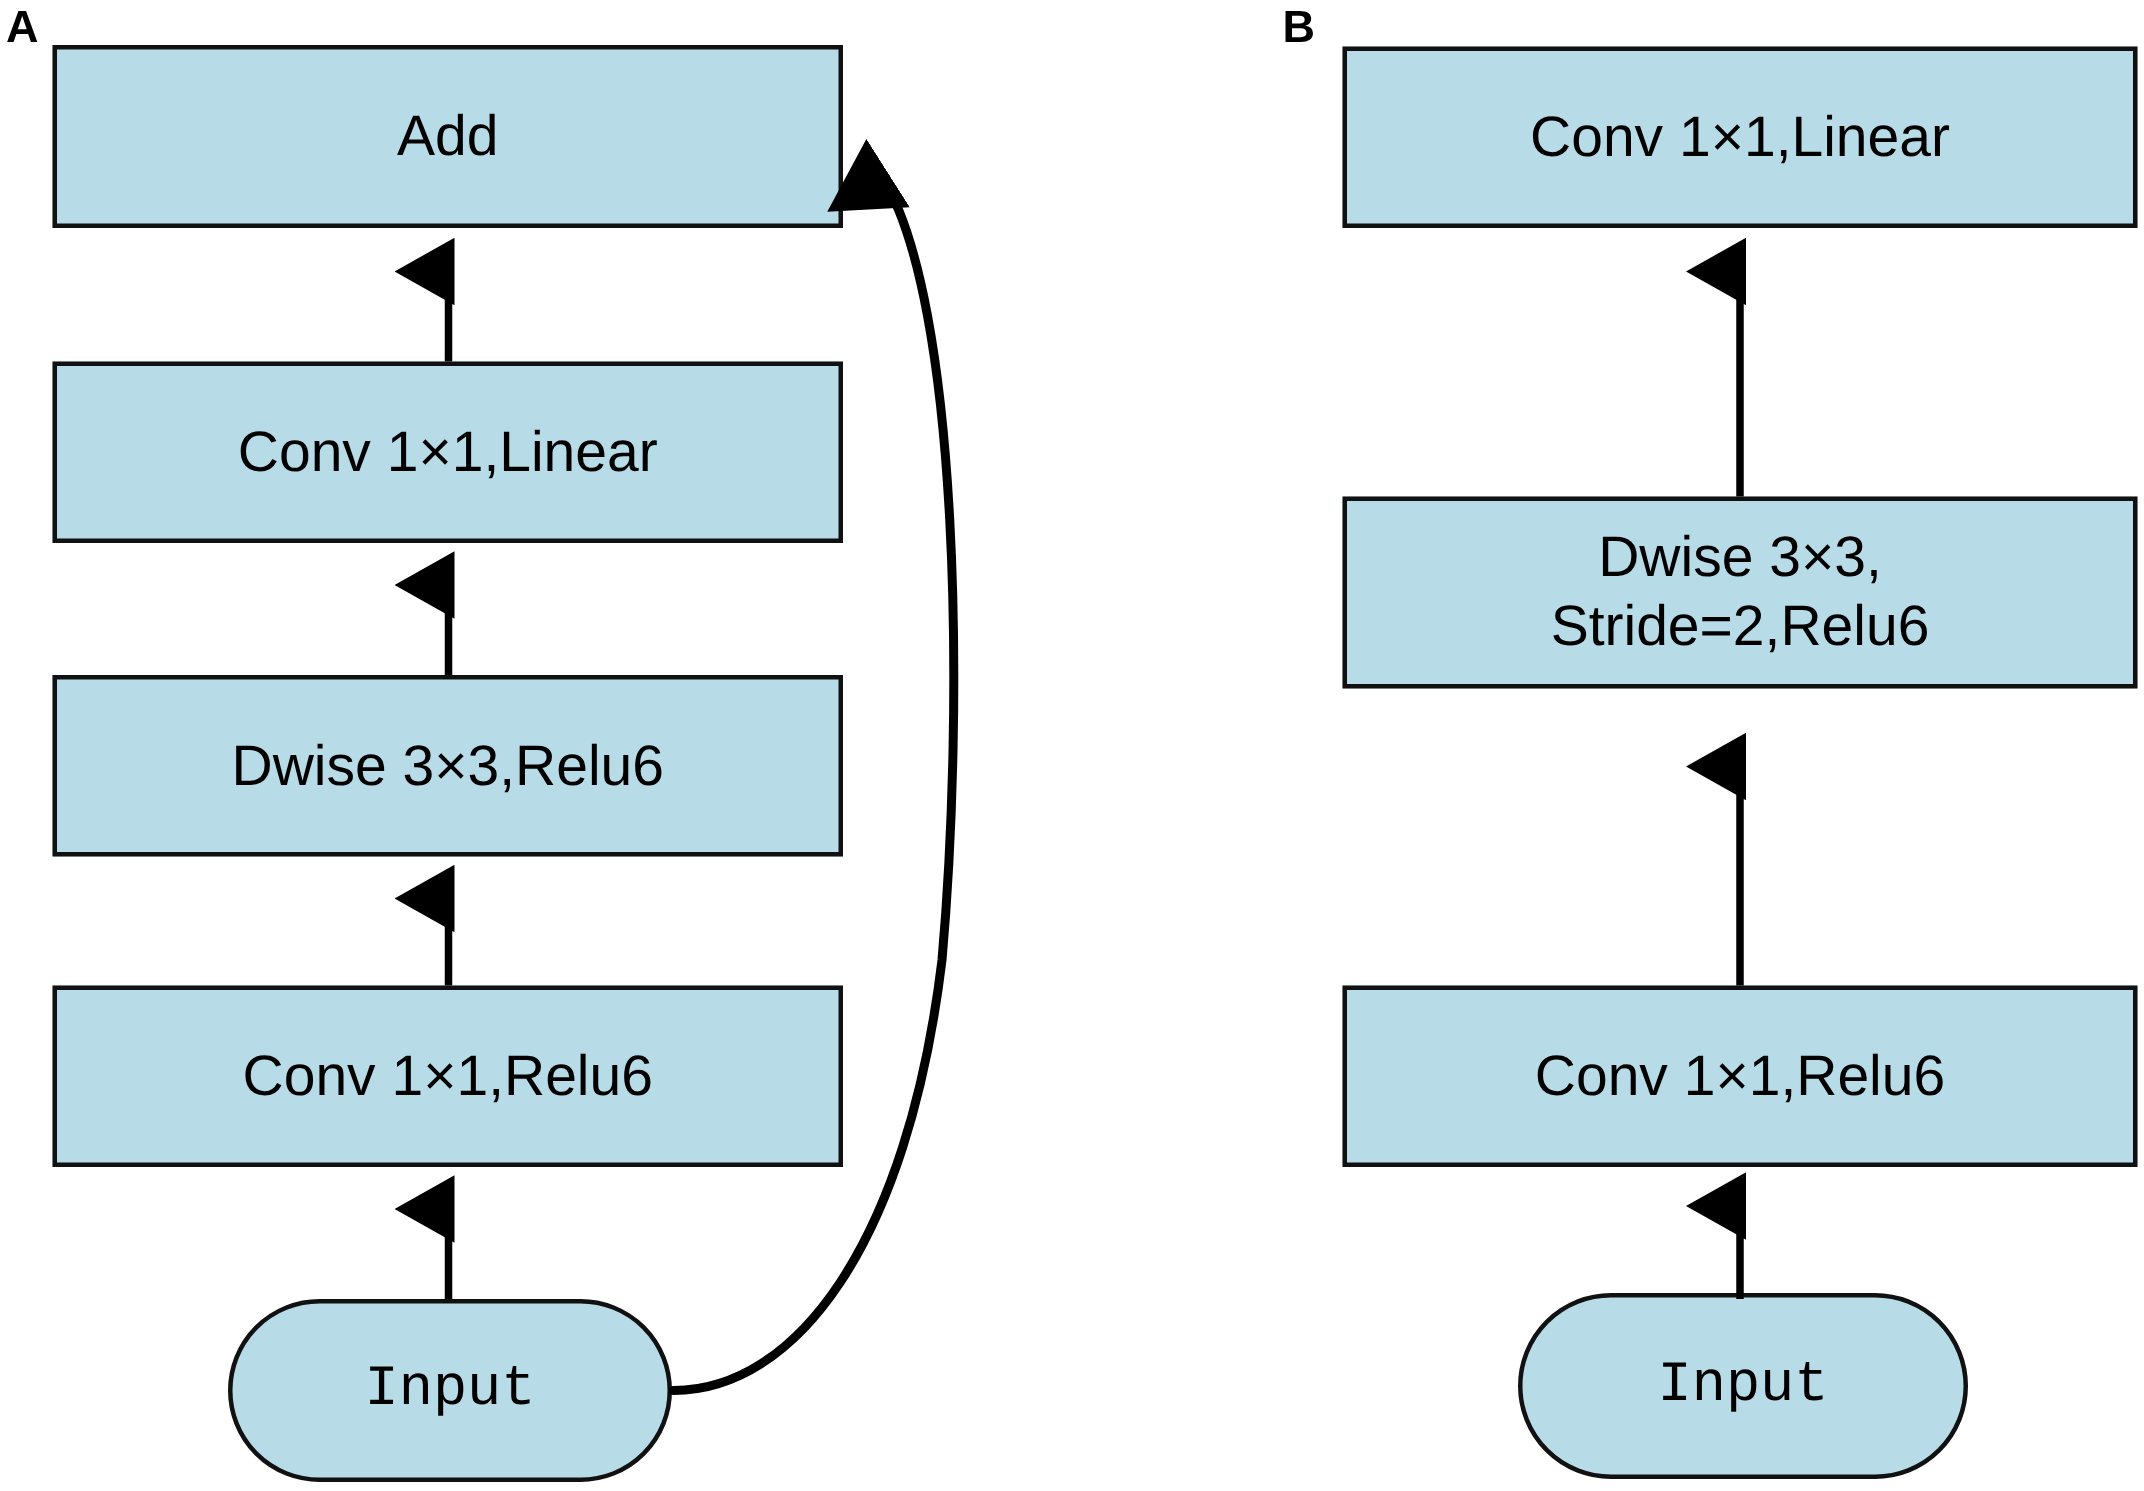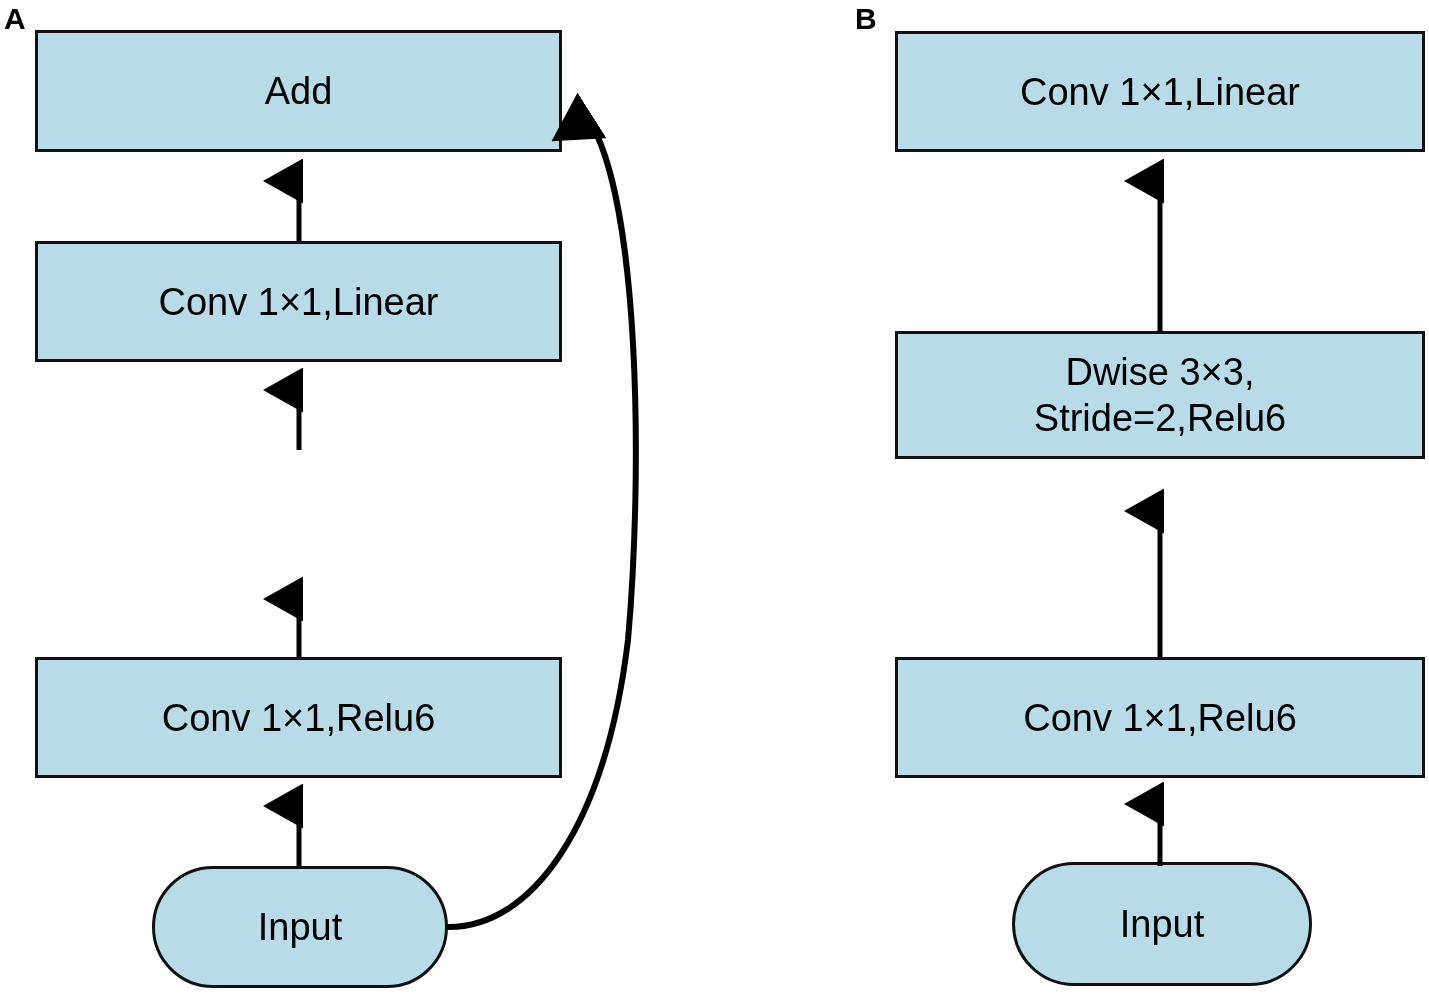--- a/index.html
+++ b/index.html
@@ -37,20 +37,21 @@
     text-align: center;
     color: #000000;
     font-family: "Liberation Sans", sans-serif;
     font-size: 38px;
     line-height: 46px;
     white-space: pre-line;
     padding: 0 6px;
   }
   .node.pill {
     border-radius: 62px;
+    font-family: Liberation Mono, monospace;
   }
   .edge-svg {
     position: absolute;
     left: 0;
     top: 0;
     width: 1429px;
     height: 994px;
     pointer-events: none;
     overflow: visible;
   }
@@ -59,20 +60,21 @@
 <body>
 
 <div id="canvas">
 
   <div class="panel-label" style="left:4px; top:4px;">A</div>
 
   <div class="node" style="left:35px; top:30px; width:527px; height:122px;">Add</div>
 
   <div class="node" style="left:35px; top:241px; width:527px; height:121px;">Conv 1×1,Linear</div>
 
+  <div class="node" style="left:35px; top:450px; width:527px; height:121px;">Dwise 3×3,Relu6</div>
 
   <div class="node" style="left:35px; top:657px; width:527px; height:121px;">Conv 1×1,Relu6</div>
 
   <div class="node pill" style="left:152px; top:866px; width:296px; height:122px;">Input</div>
 
   <div class="panel-label" style="left:855px; top:4px;">B</div>
 
   <div class="node" style="left:895px; top:31px; width:530px; height:121px;">Conv 1×1,Linear</div>
 
   <div class="node" style="left:895px; top:331px; width:530px; height:128px;">Dwise 3×3,

